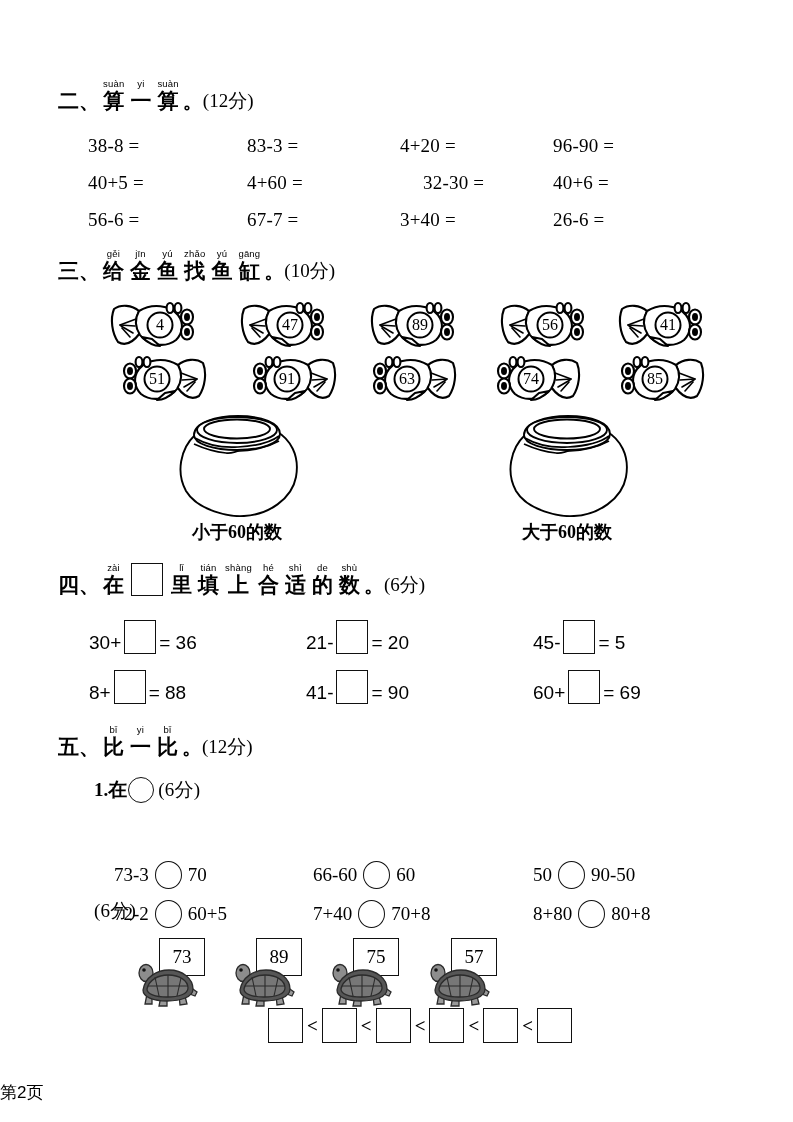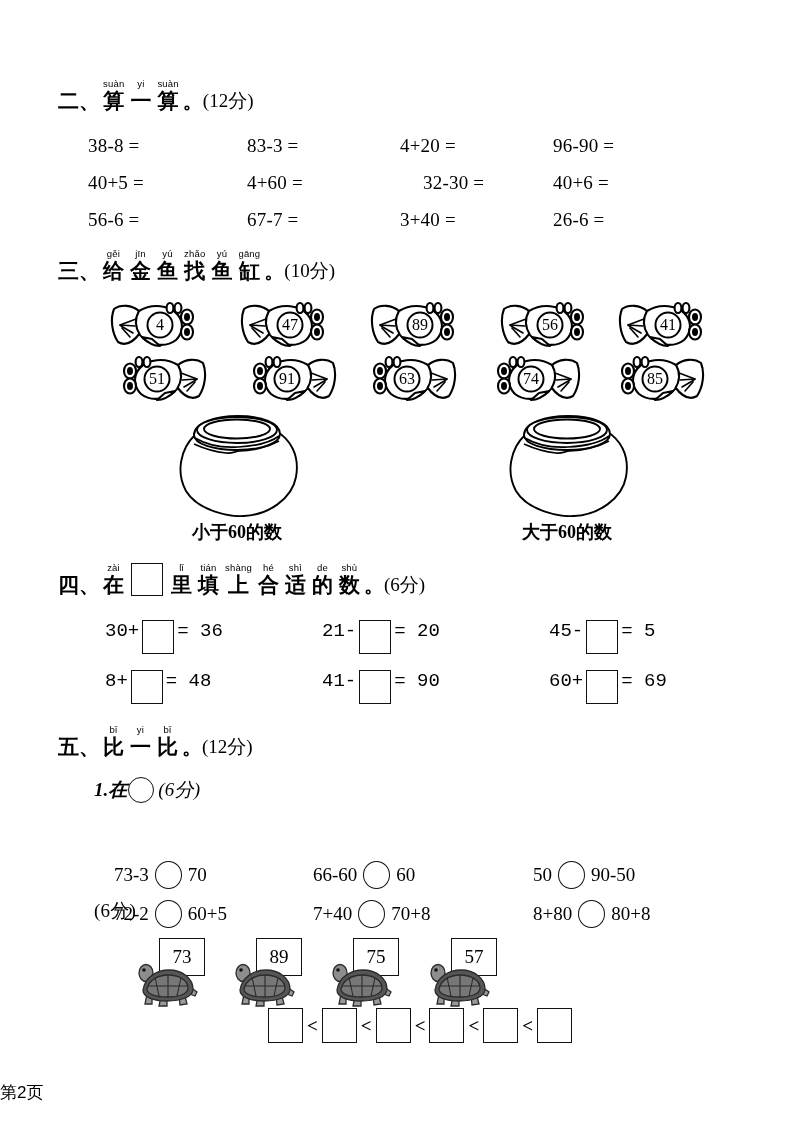--- a/index.html
+++ b/index.html
@@ -32,22 +32,22 @@
   .eq{font-family:"Liberation Serif", serif;font-size:19px;letter-spacing:.2px;}
   .cn{font-family:"Liberation Serif", serif;font-size:19px;font-weight:600;}
 
   
   .sqbox{display:inline-block;border:1.6px solid #111;background:#fff;
          vertical-align:middle;}
   .circ{display:inline-block;border:1.6px solid #111;border-radius:50%;
         background:#fff;vertical-align:middle;}
 
   
-  .boxeq{position:absolute;display:flex;align-items:flex-start;
-         font-family:Liberation Mono, monospace;font-size:19px;margin-left:16px;}
+  .boxeq{position:absolute;display:flex;align-items:flex-end;
+         font-family:Liberation Sans, sans-serif;font-size:19px;}
   .boxeq .sqbox{width:30px;height:32px;margin:0 2px;}
   .boxeq .op{padding:0 1px;}
 
   .cmp{position:absolute;display:flex;align-items:center;
        font-family:"Liberation Serif", serif;font-size:19px;margin-top:44px;}
   .cmp .circ{width:25px;height:26px;margin:0 6px;}
 
   
   .fish{position:absolute;width:96px;height:52px;}
   .fish svg{display:block;width:96px;height:52px;}
@@ -485,21 +485,21 @@
   </div>
   <div class="boxeq" style="left:532px;top:620px;">
     <span class="op">45-</span>
     <span class="sqbox"></span>
     <span class="op">= 5</span>
   </div>
 
   <div class="boxeq" style="left:88px;top:670px;">
     <span class="op">8+</span>
     <span class="sqbox"></span>
-    <span class="op">= 48</span>
+    <span class="op">= 88</span>
   </div>
   <div class="boxeq" style="left:305px;top:670px;">
     <span class="op">41-</span>
     <span class="sqbox"></span>
     <span class="op">= 90</span>
   </div>
   <div class="boxeq" style="left:532px;top:670px;">
     <span class="op">60+</span>
     <span class="sqbox"></span>
     <span class="op">= 69</span>
@@ -520,21 +520,21 @@
         <span class="py-col">
           <span class="py">bǐ</span>
           <span class="hz">比</span>
         </span>
       </span>
       <span class="sec-tail">。</span>
       <span class="sec-pts">(12分)</span>
     </div>
   </div>
 
-  <div class="abs" style="left:94px;top:777px;display:flex;align-items:flex-end;font-style:italic;">
+  <div class="abs" style="left:94px;top:777px;display:flex;align-items:flex-end;">
     <span class="cn">1.在</span>
     <span class="circ" style="width:24px;height:24px;margin:0 1px;"></span>
     <span class="eq" style="margin-left:3px;">(6分)</span>
   </div>
 
   <div class="cmp" style="left:114px;top:817px;">
     <span>73-3</span>
     <span class="circ"></span>
     <span>70</span>
   </div>

